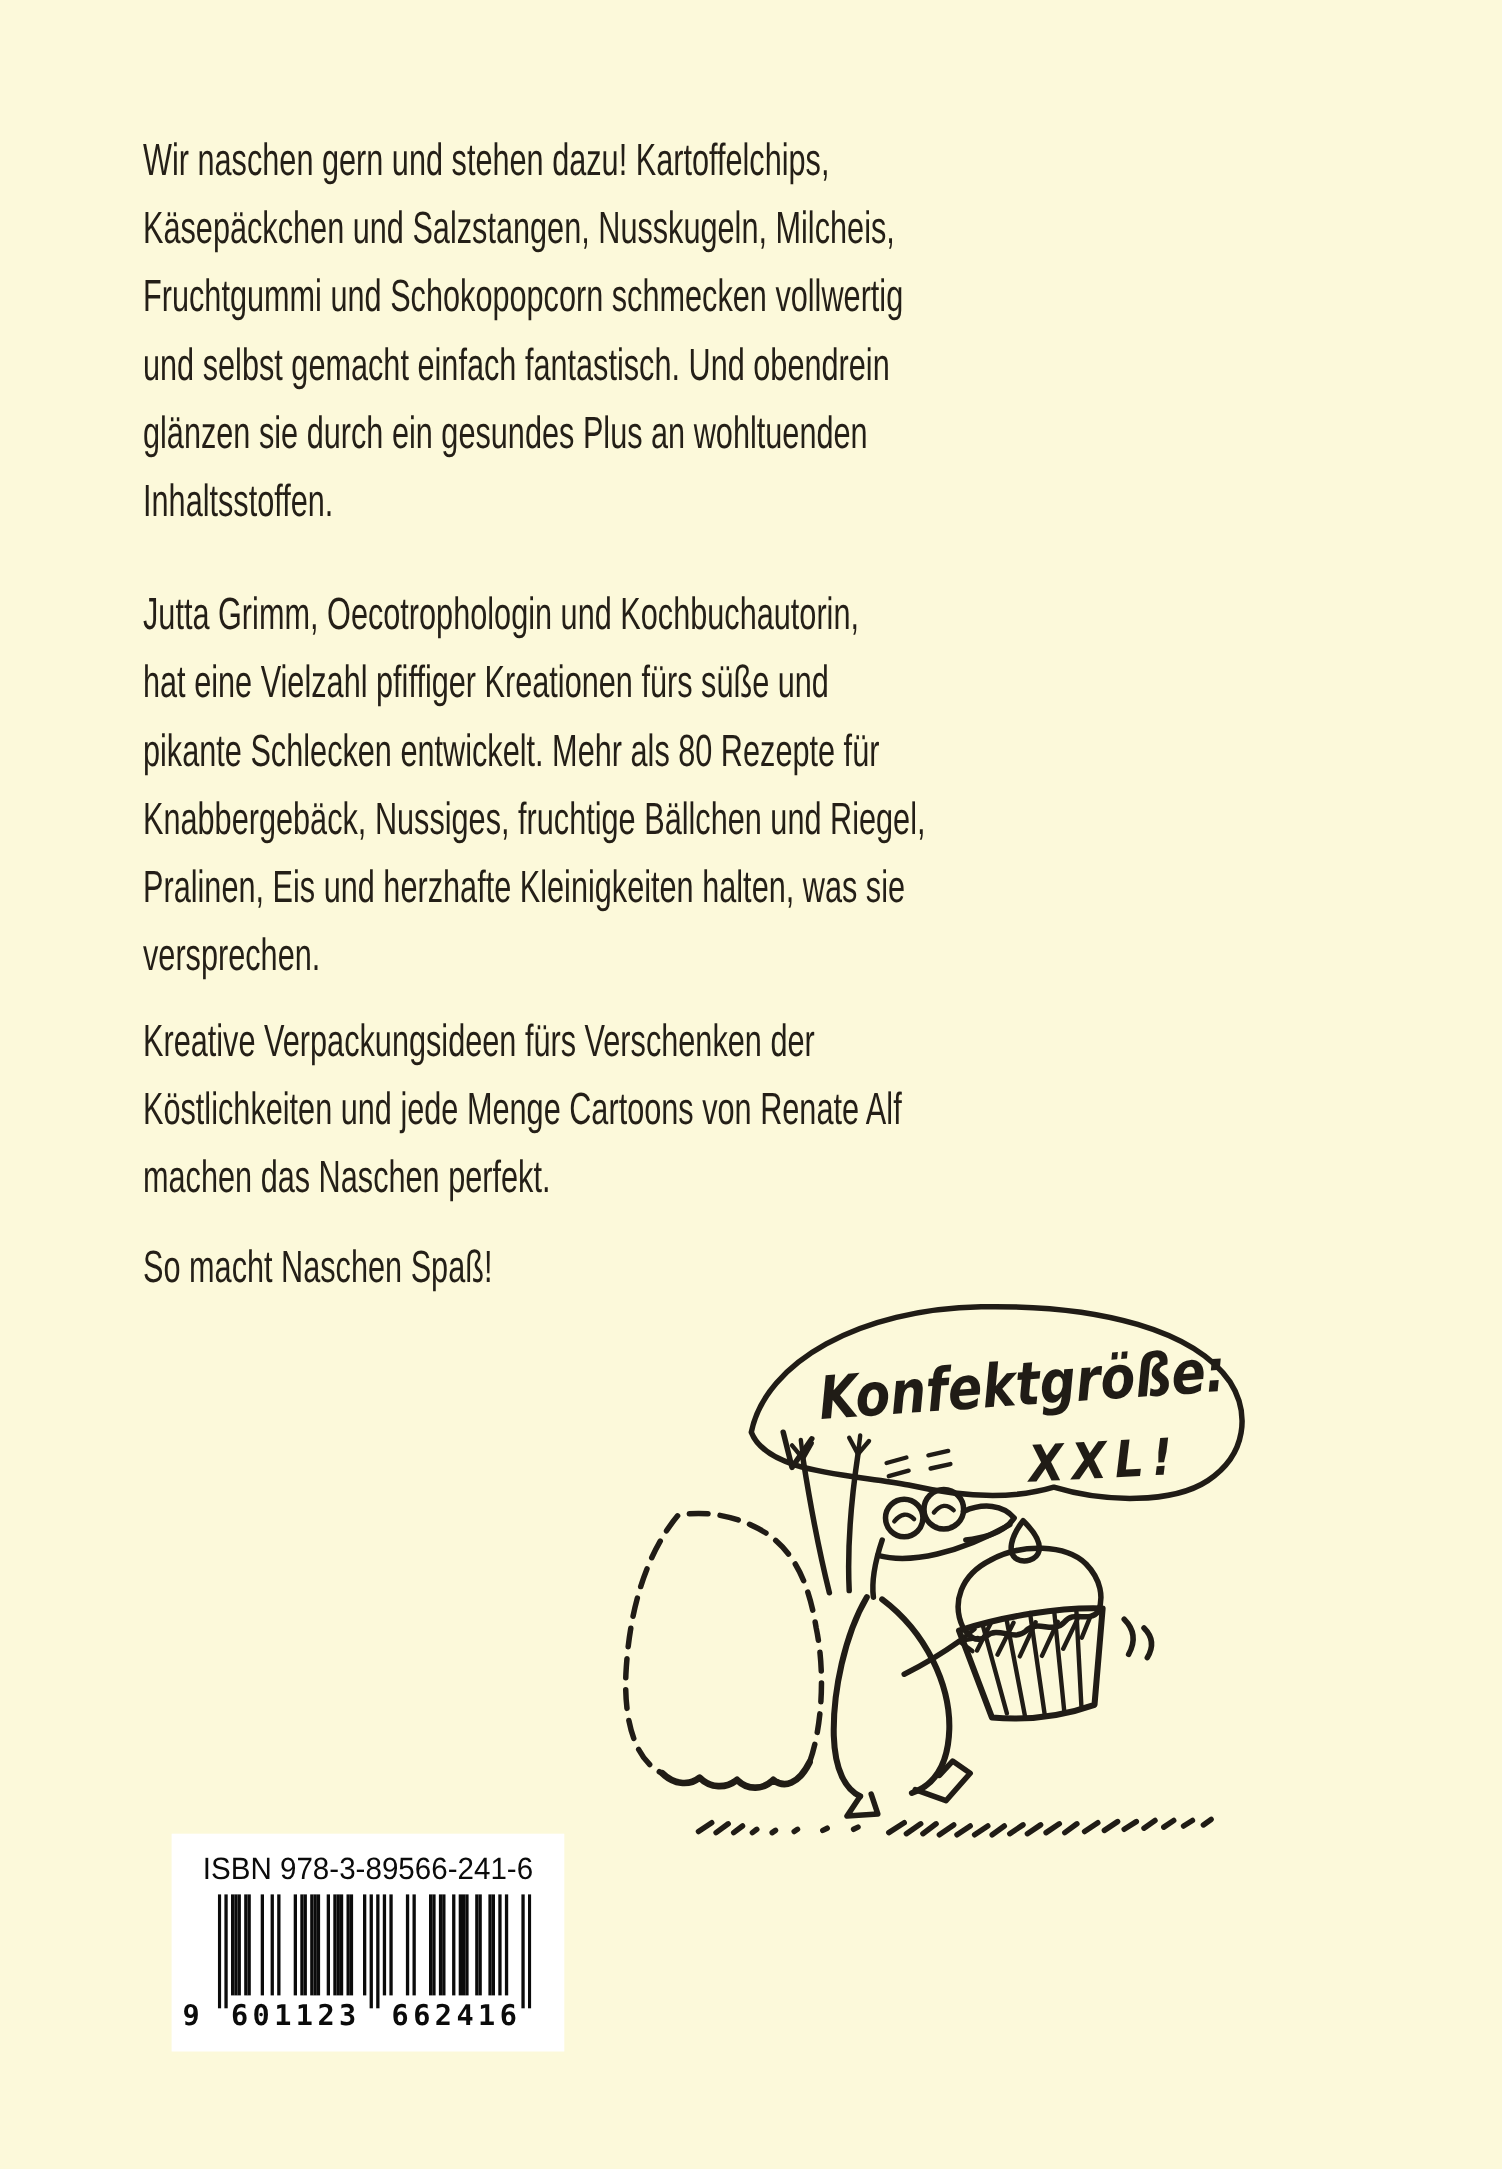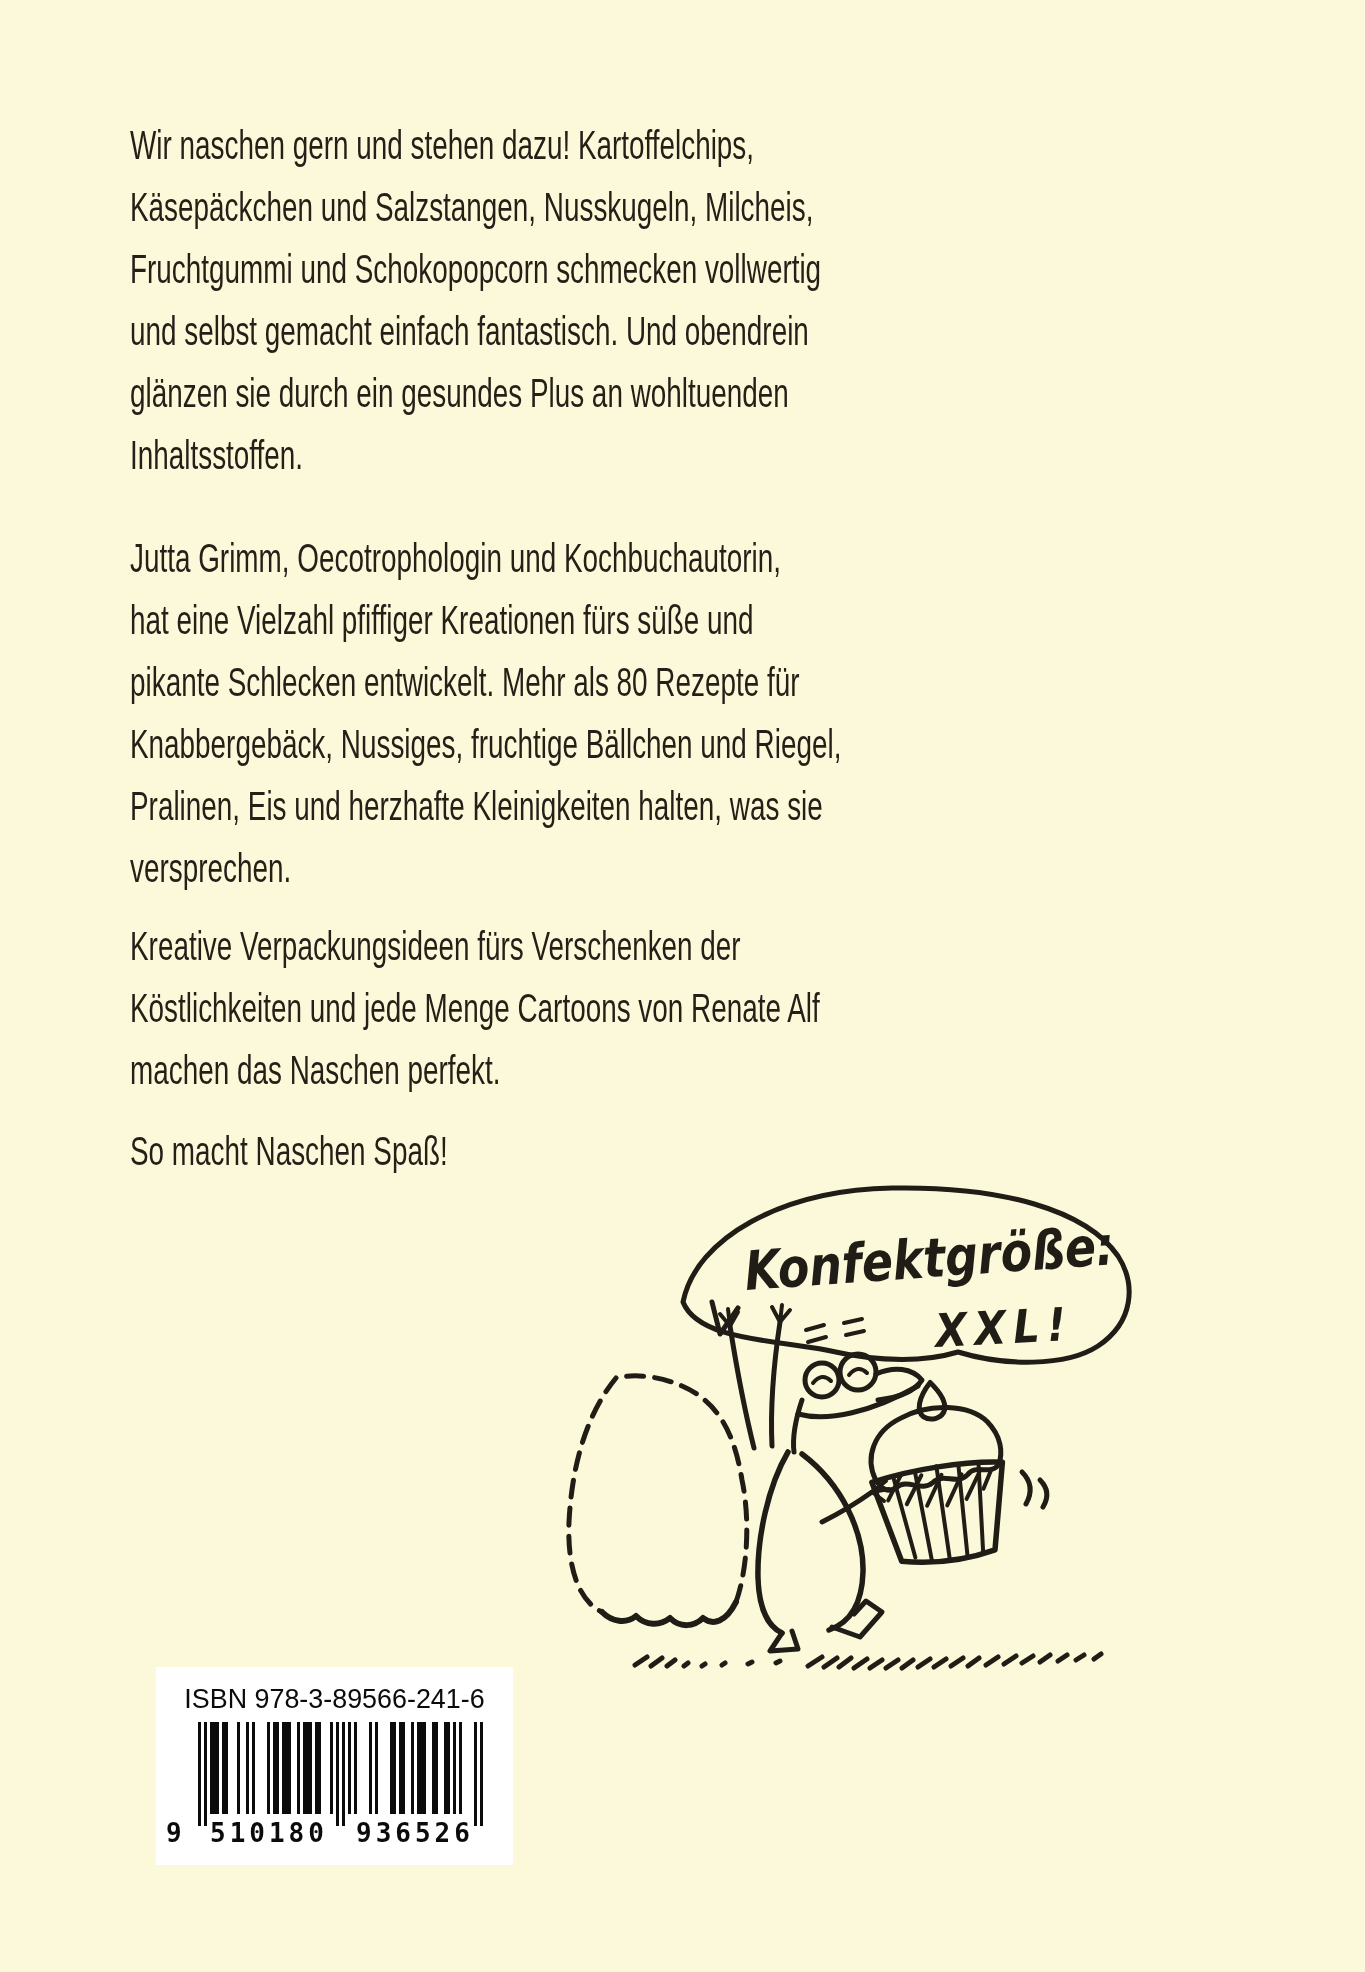--- a/index.html
+++ b/index.html
@@ -159,16 +159,16 @@
       <rect x="234" y="0" width="3" height="92" fill="#0b0b0b"></rect>
       <rect x="237" y="0" width="3" height="92" fill="#0b0b0b"></rect>
       <rect x="246" y="0" width="3" height="92" fill="#0b0b0b"></rect>
       <rect x="249" y="0" width="3" height="92" fill="#0b0b0b"></rect>
       <rect x="255" y="0" width="3" height="92" fill="#0b0b0b"></rect>
       <rect x="261" y="0" width="3" height="92" fill="#0b0b0b"></rect>
       <rect x="276" y="0" width="3" height="104" fill="#0b0b0b"></rect>
       <rect x="282" y="0" width="3" height="104" fill="#0b0b0b"></rect>
     </svg>
   <div class="ean-digit" id="ean-lead">9</div>
-  <div class="ean-digit" id="ean-g1">510180</div>
-  <div class="ean-digit" id="ean-g2">936526</div>
+  <div class="ean-digit" id="ean-g1">601123</div>
+  <div class="ean-digit" id="ean-g2">662416</div>
 
 </div>
 
 </body></html>

